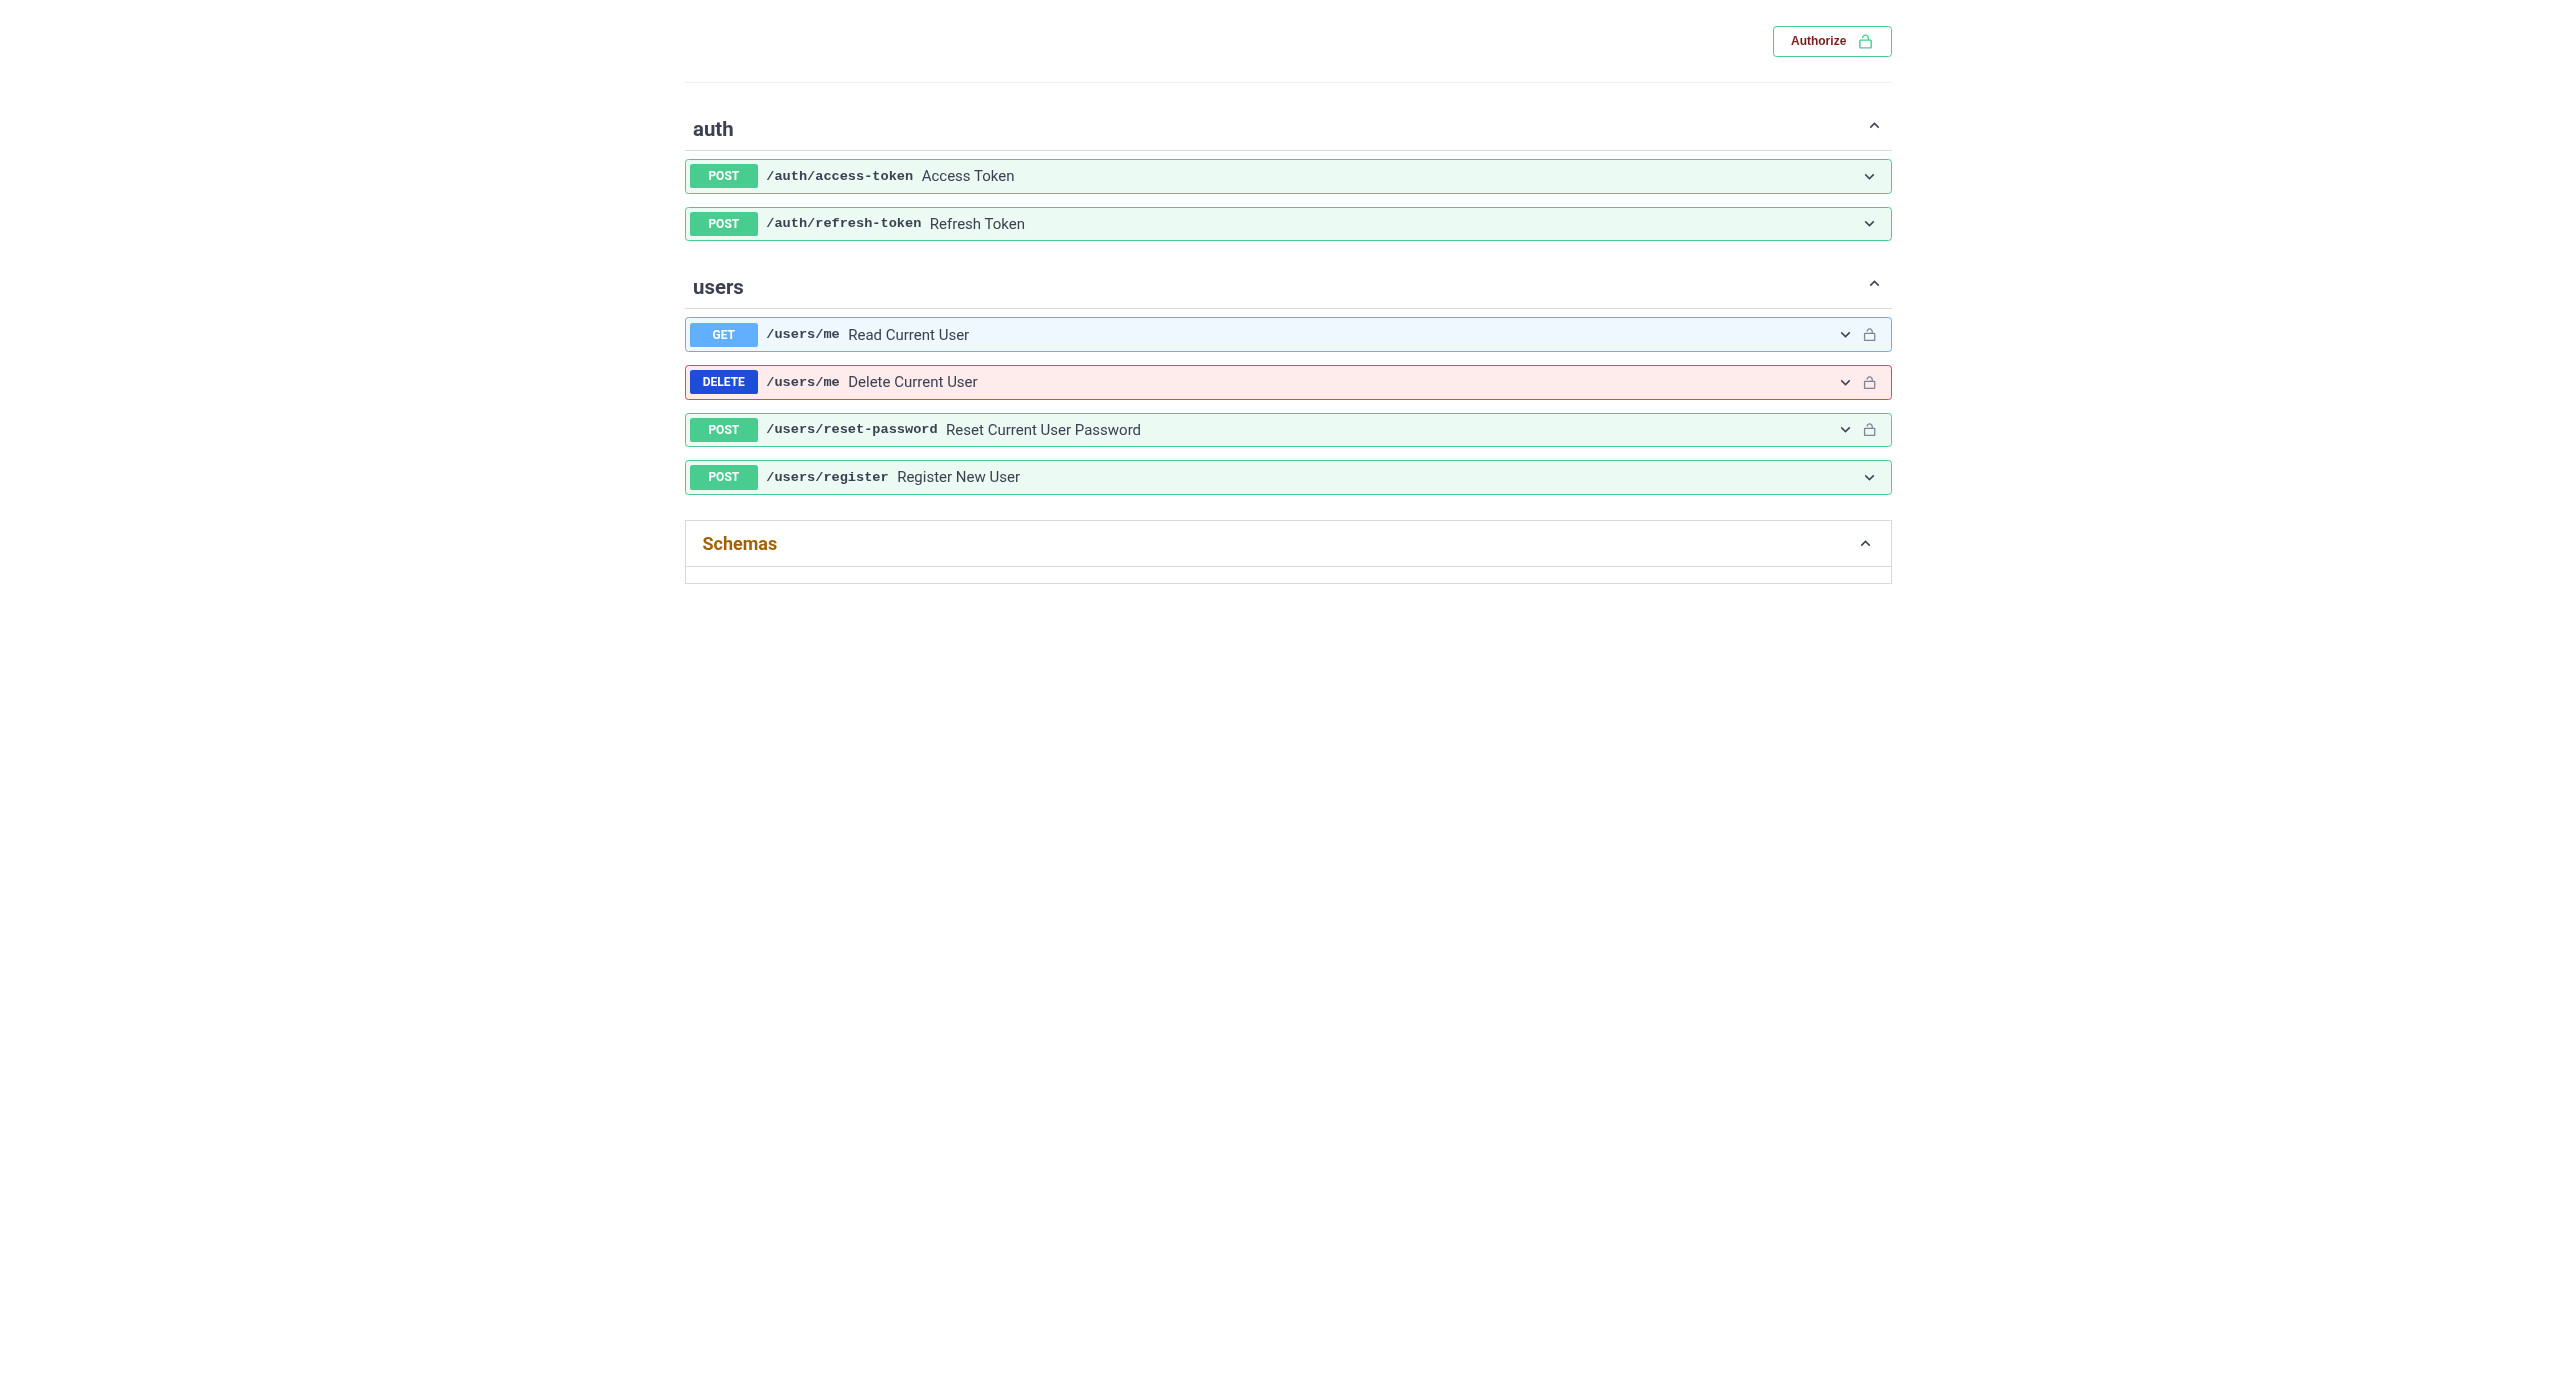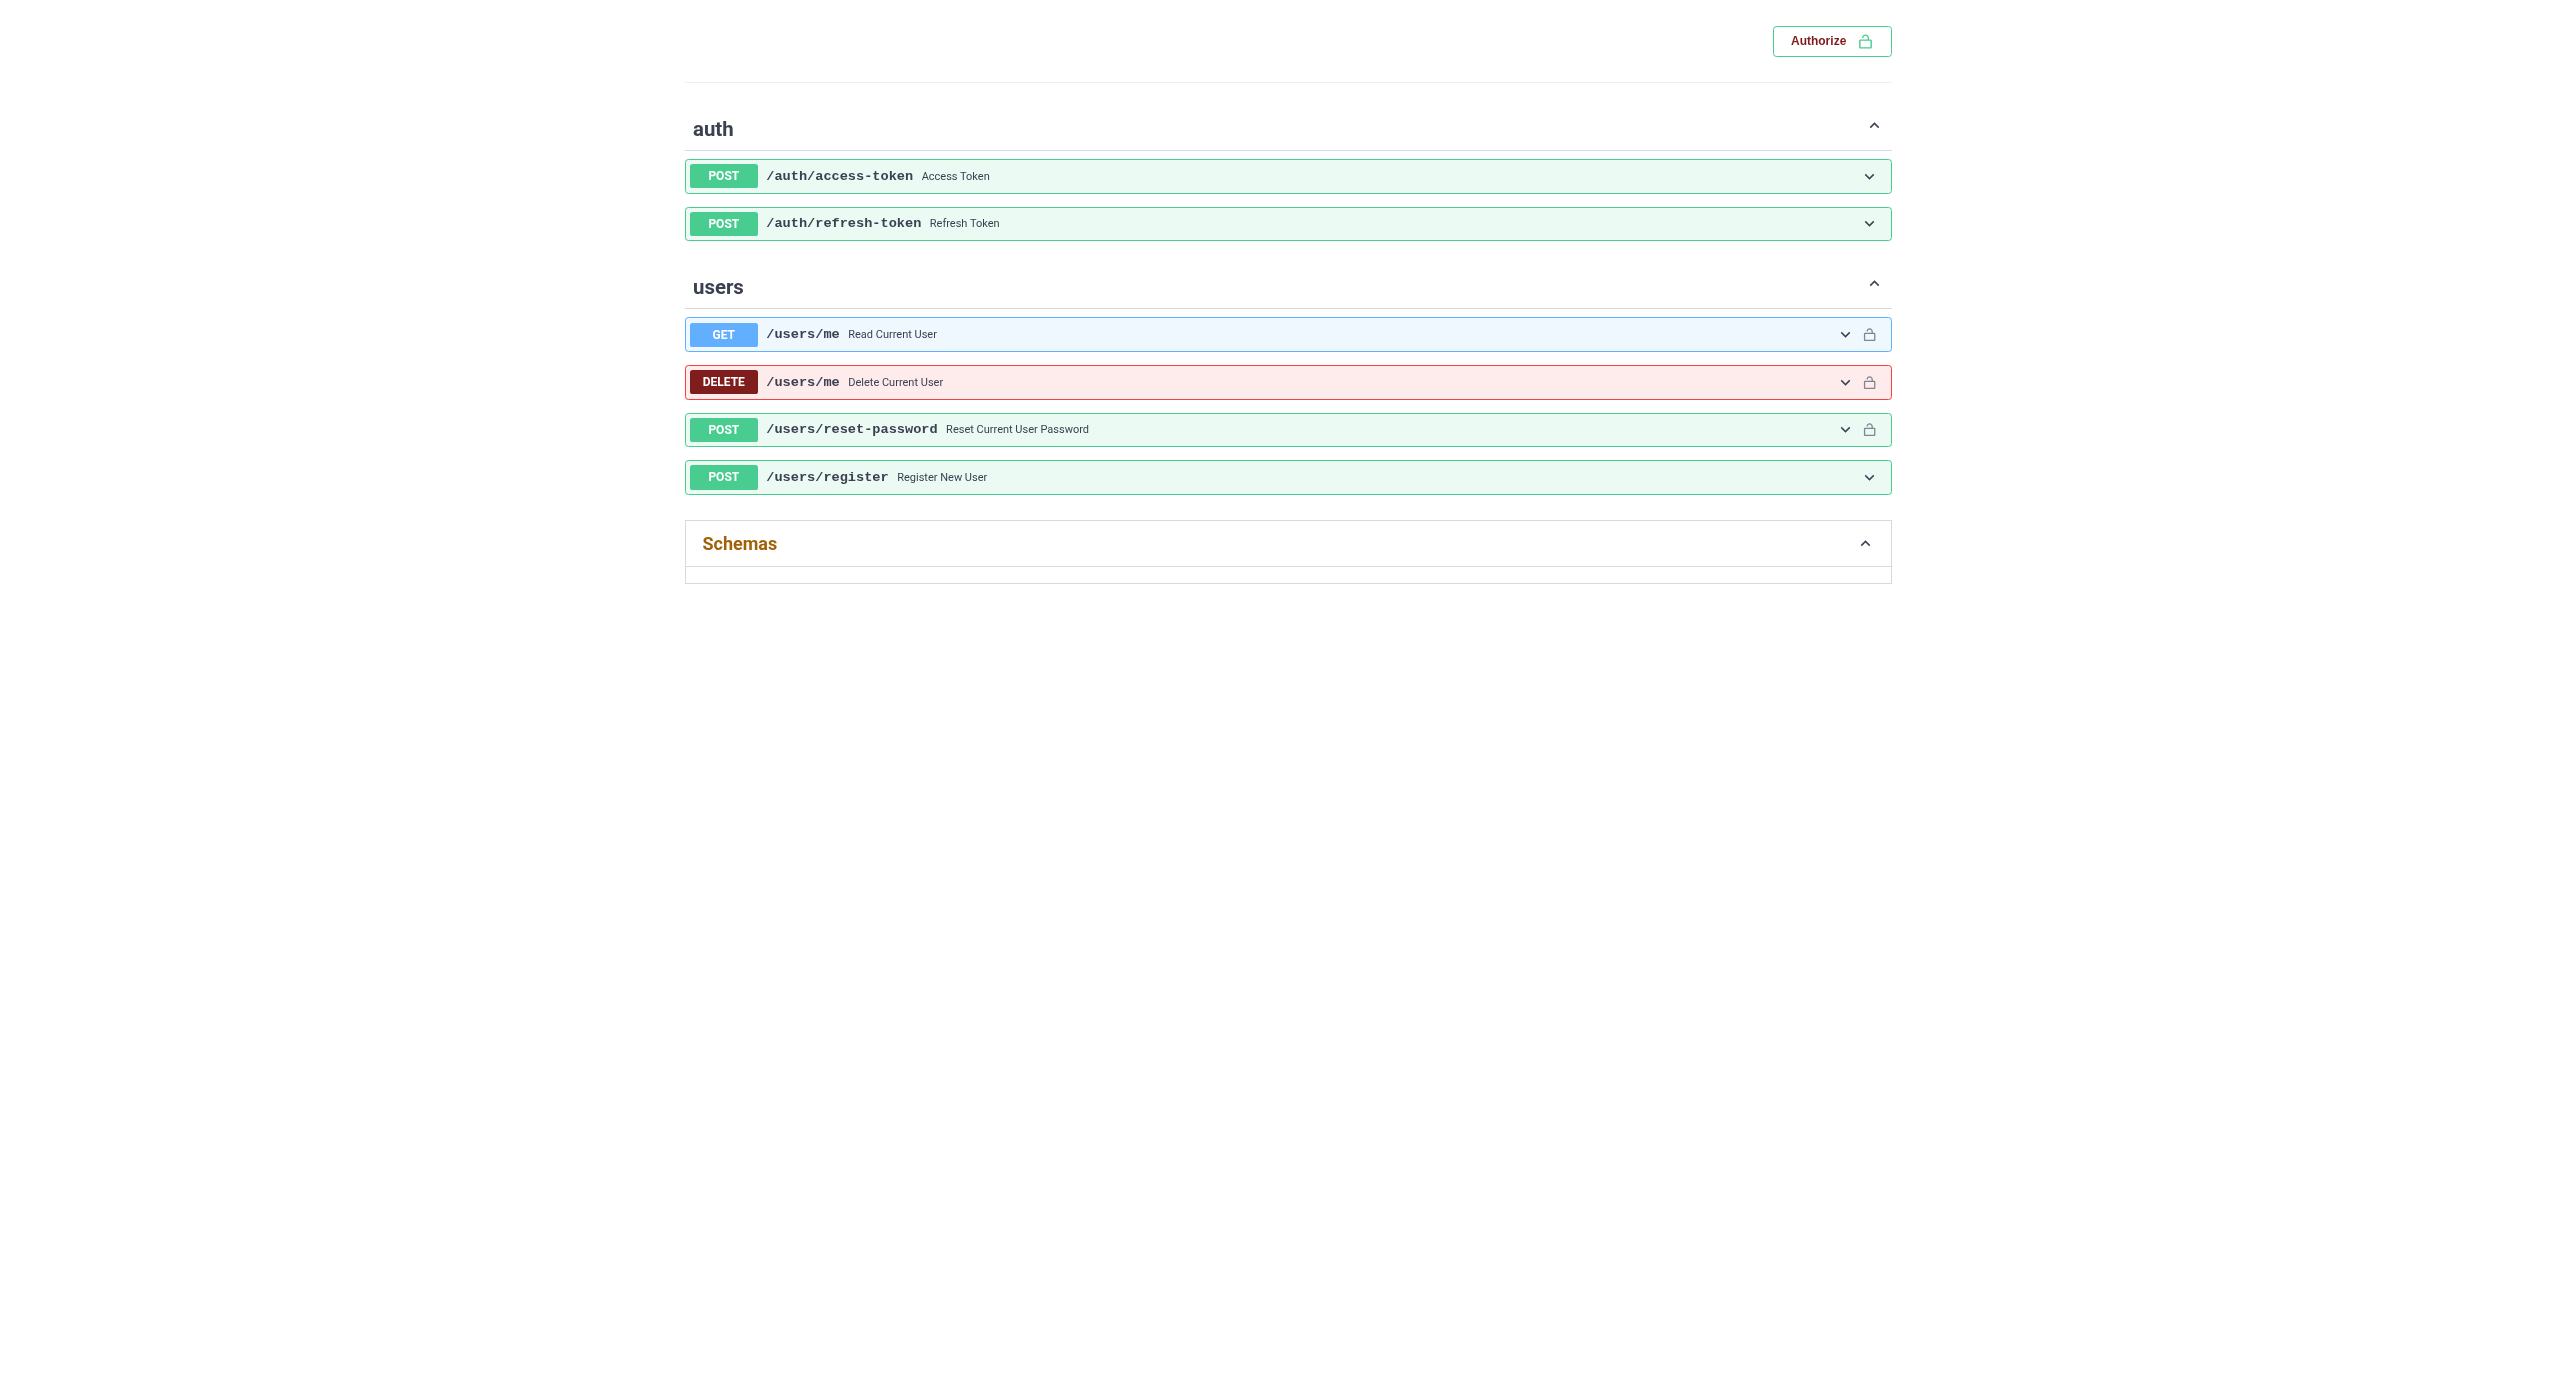--- a/index.html
+++ b/index.html
@@ -139,31 +139,31 @@
       border-radius: 2.6px;
       text-transform: uppercase;
     }
     .method-post {
       background: #49cc90;
     }
     .method-get {
       background: #61affe;
     }
     .method-delete {
-      background: #7f1d1d;
+      background: #1d4ed8;
     }
     .op-path {
       font-family: Liberation Mono, monospace;
       font-size: 13.6px;
       font-weight: 600;
       color: #3b4151;
       margin-left: 8.5px;
     }
     .op-summary {
-      font-size: 11px;
+      font-size: 15px;
       color: #3b4151;
       margin-left: 8.5px;
     }
     .op-spacer {
       flex: 1;
     }
     .op-icons {
       display: flex;
       align-items: center;
       gap: 8.5px;

